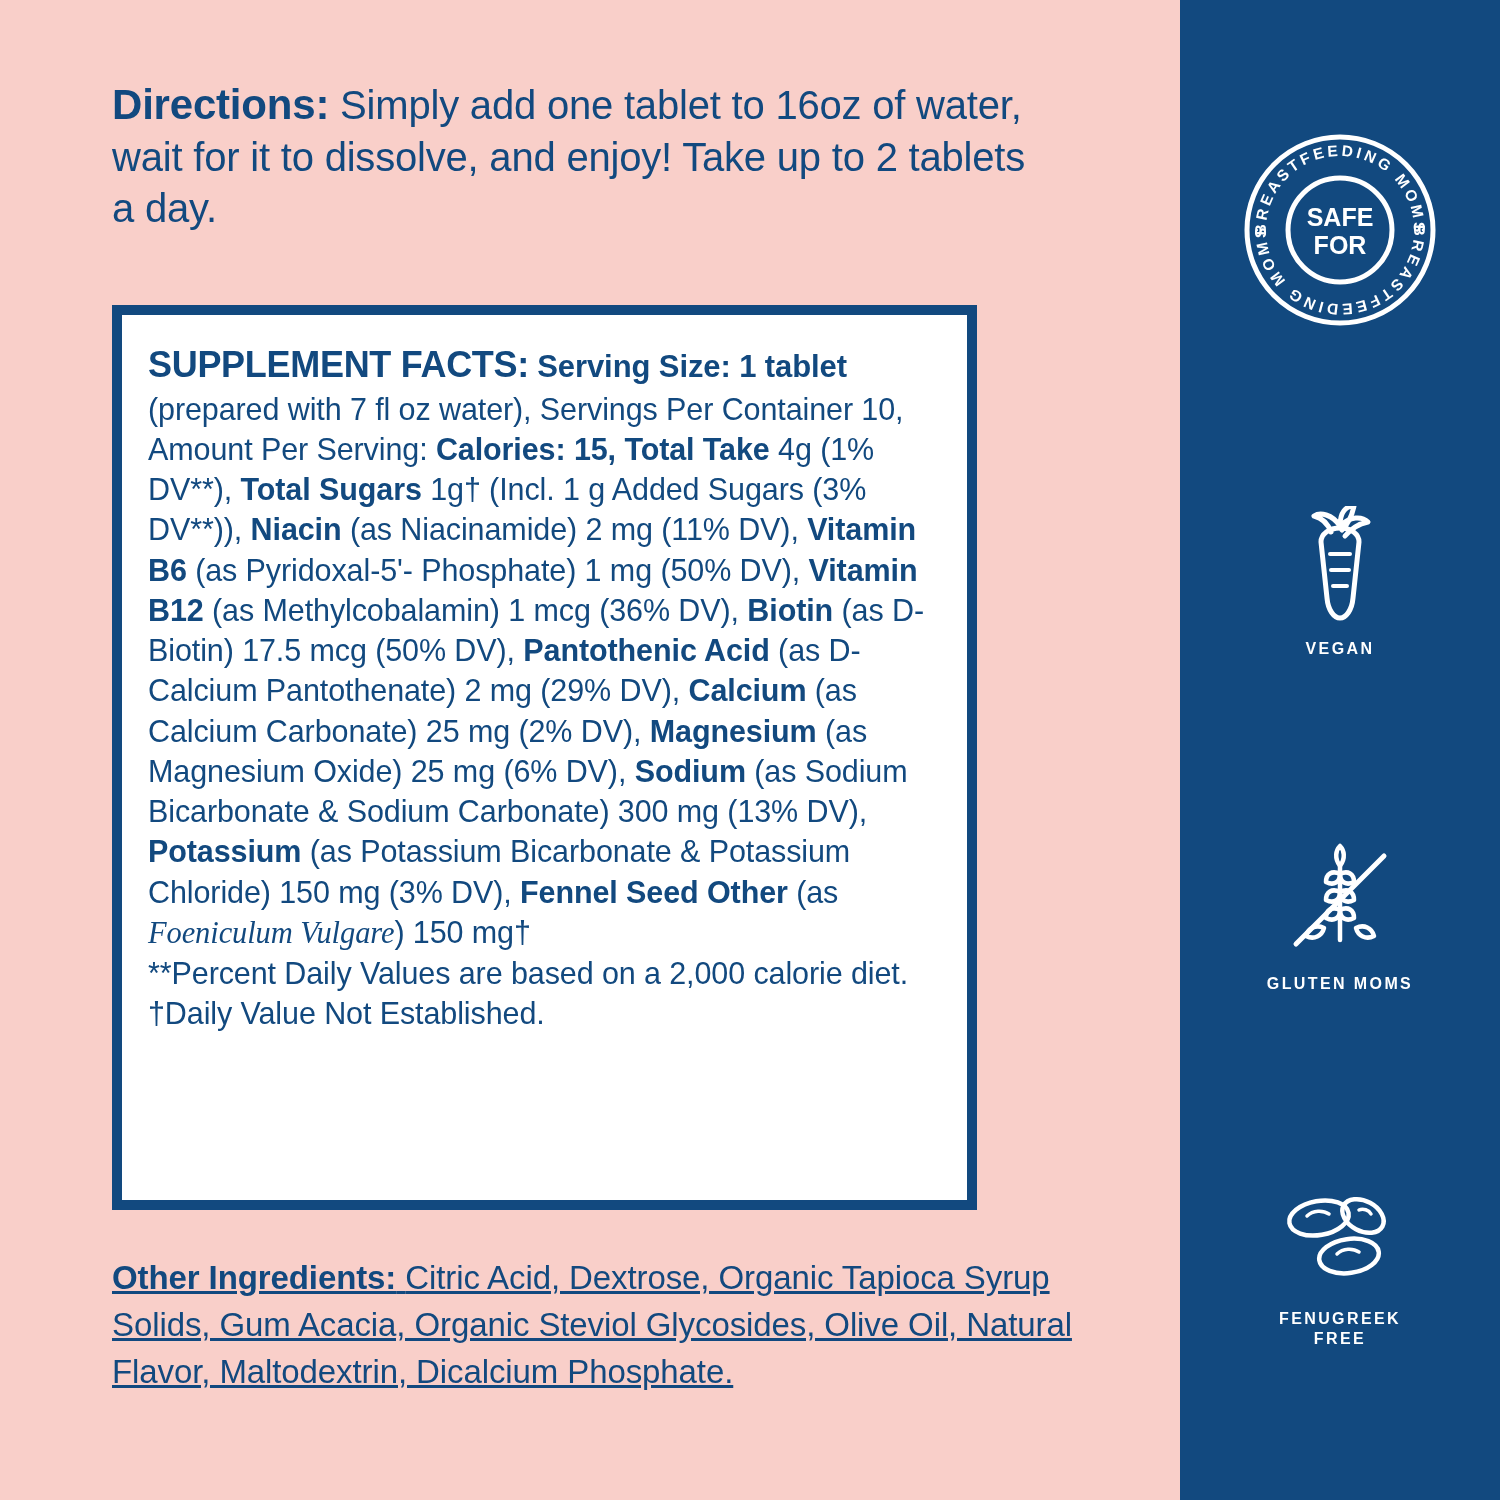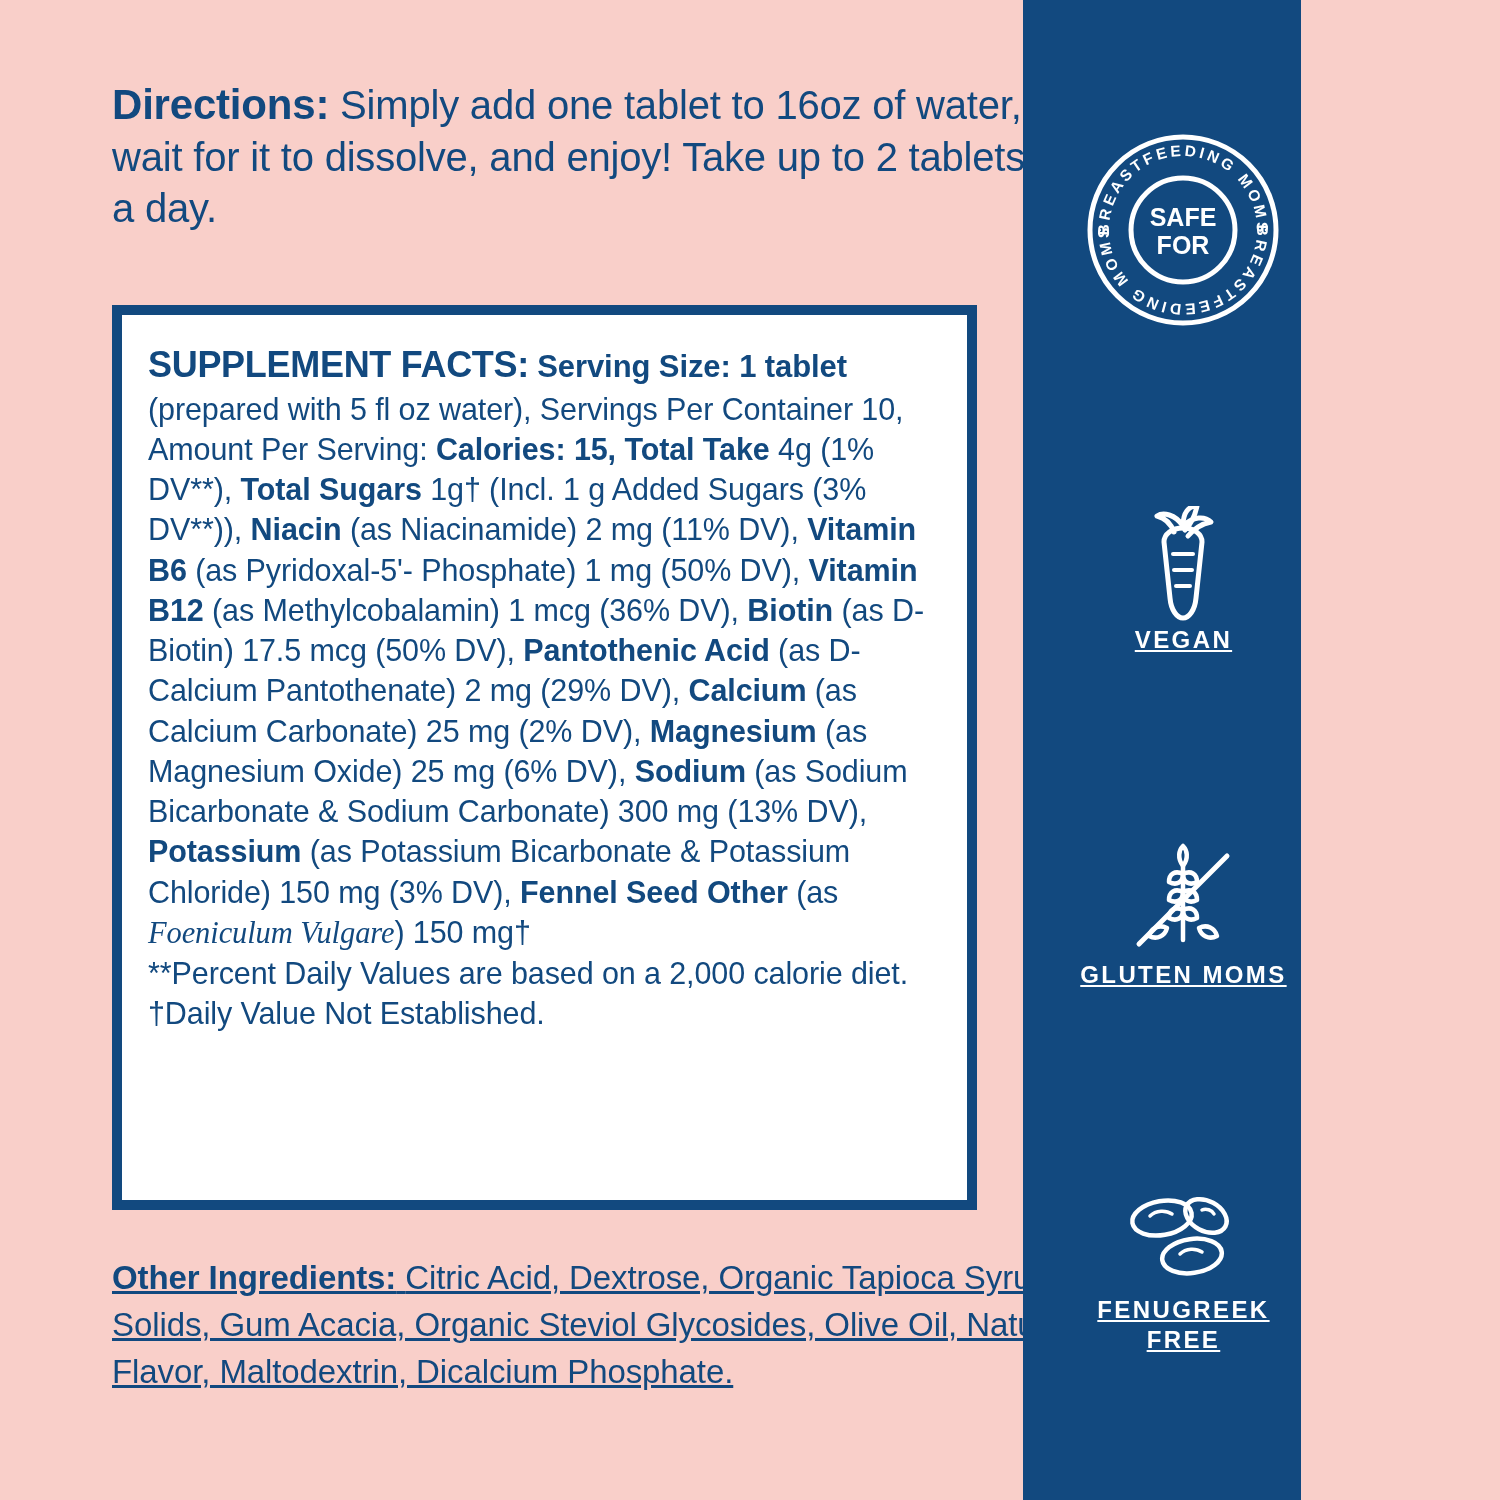--- a/index.html
+++ b/index.html
@@ -8,21 +8,21 @@
   }
   body {
     width: 1500px;
     height: 1500px;
     font-family: "Liberation Sans", sans-serif;
     background: #f9cfc9;
     overflow: hidden;
   }
   .page {
     position: relative;
-    width: 1301px;
+    width: 1500px;
     height: 1500px;
     display: flex;
   }
   .left-panel {
     position: relative;
     width: 1180px;
     height: 1500px;
     background: #f9cfc9;
     box-sizing: border-box;
   }
@@ -106,25 +106,25 @@
 
   
   .badge {
     position: absolute;
     left: 0;
     width: 320px;
     text-align: center;
     color: #ffffff;
   }
   .badge-label {
-    font-size: 24px;
+    font-size: 16px;
     font-weight: bold;
     letter-spacing: 2.4px;
+    margin-top: 14px;
     line-height: 1.25;
-    text-decoration: underline;
   }
   .badge-safe { top: 130px; }
   .badge-vegan { top: 505px; }
   .badge-gluten { top: 840px; }
   .badge-fenugreek { top: 1175px; }
 
   .seal-wrap {
     display: flex;
     justify-content: center;
   }
@@ -144,21 +144,21 @@
 
     <div class="directions">
       <span class="lead">Directions:</span>
       <span>Simply add one tablet to 16oz of water, wait for it to dissolve, and enjoy! Take up to 2 tablets a day.</span>
     </div>
 
     <div class="facts-box">
       <div class="facts-inner">
         <span class="facts-title">SUPPLEMENT FACTS:</span>
         <span class="facts-serving">Serving Size: 1 tablet</span>
-        <span>(prepared with 5 fl oz water), Servings Per Container 10, Amount Per Serving:</span>
+        <span>(prepared with 7 fl oz water), Servings Per Container 10, Amount Per Serving:</span>
         <b>Calories:</b>
         <b>15,</b>
         <b>Total Take</b>
         <span>4g (1% DV**),</span>
         <b>Total Sugars</b>
         <span>1g† (Incl. 1 g Added Sugars (3% DV**)),</span>
         <b>Niacin</b>
         <span>(as Niacinamide) 2 mg (11% DV),</span>
         <b>Vitamin B6</b>
         <span>(as Pyridoxal-5'- Phosphate) 1 mg (50% DV),</span>

